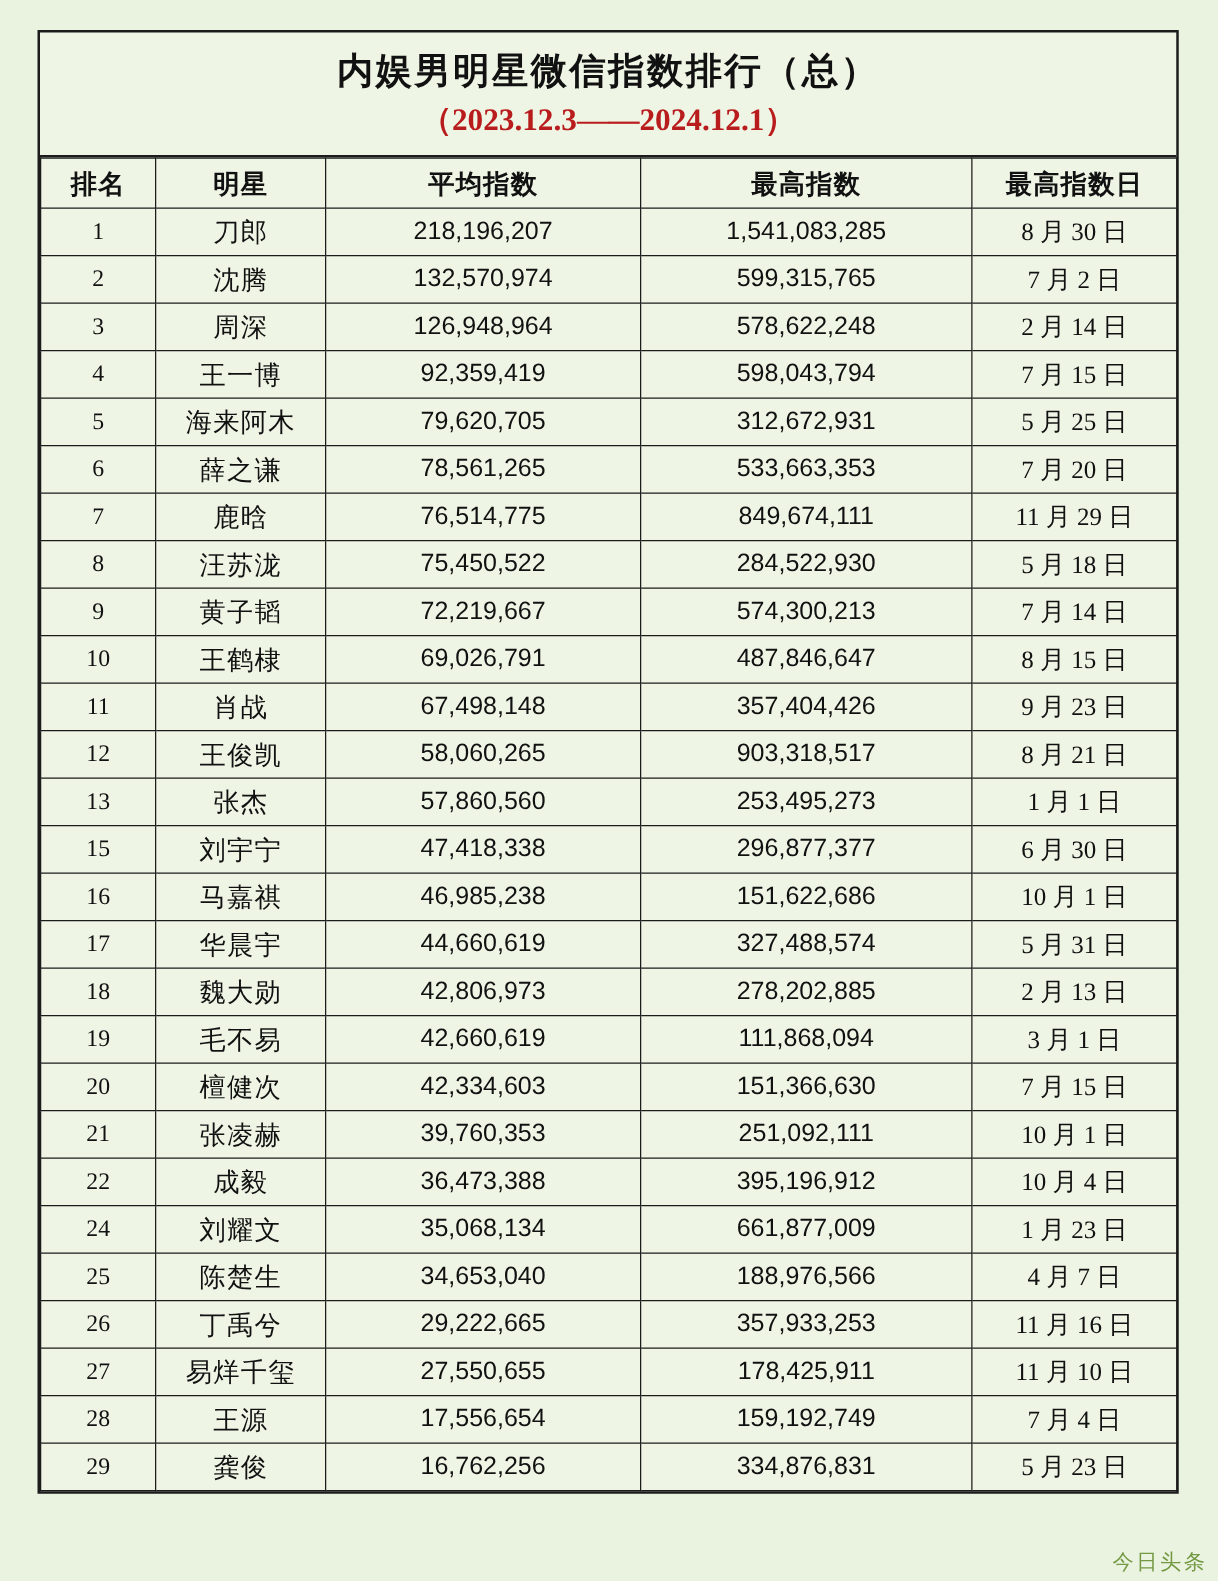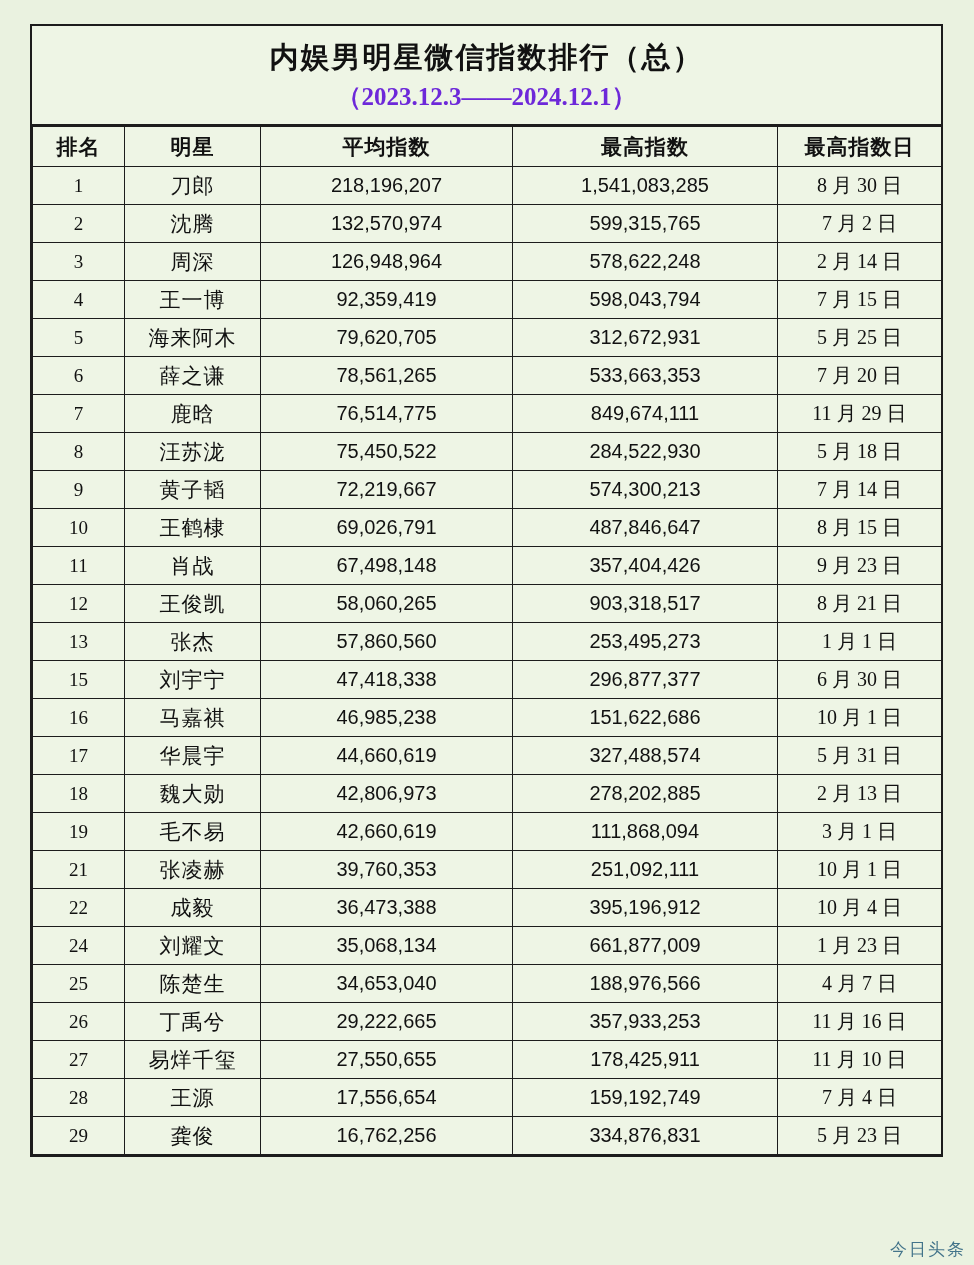--- a/index.html
+++ b/index.html
@@ -39,21 +39,21 @@
     font-size: 29px;
     font-weight: bold;
     letter-spacing: 2px;
     color: #111;
     line-height: 1.35;
   }
   .title-sub {
     font-size: 25px;
     font-weight: bold;
     letter-spacing: 0px;
-    color: #6d28d9;
+    color: #b91c1c;
     line-height: 1.4;
     margin-top: 2px;
   }
   table.rank-table {
     border-collapse: collapse;
     width: 100%;
     table-layout: fixed;
   }
   table.rank-table th,
   table.rank-table td {
@@ -91,21 +91,21 @@
   col.w-star { width: 136px; }
   col.w-avg  { width: 252px; }
   col.w-max  { width: 265px; }
   col.w-date { width: 164px; }
 
   .watermark {
     position: absolute;
     right: 8px;
     bottom: 4px;
     font-size: 17px;
-    color: #0c4a6e;
+    color: #4d7c0f;
     font-family: "DejaVu Sans", sans-serif;
     letter-spacing: 2px;
     opacity: 0.75;
     text-align: right;
   }
 </style>
 </head>
 <body>
 
 <div class="page">
@@ -254,20 +254,27 @@
             <td class="c-date">2 月 13 日</td>
           </tr>
           <tr>
             <td class="c-rank">19</td>
             <td class="c-star">毛不易</td>
             <td class="c-avg">42,660,619</td>
             <td class="c-max">111,868,094</td>
             <td class="c-date">3 月 1 日</td>
           </tr>
           <tr>
+            <td class="c-rank">20</td>
+            <td class="c-star">檀健次</td>
+            <td class="c-avg">42,334,603</td>
+            <td class="c-max">151,366,630</td>
+            <td class="c-date">7 月 15 日</td>
+          </tr>
+          <tr>
             <td class="c-rank">21</td>
             <td class="c-star">张凌赫</td>
             <td class="c-avg">39,760,353</td>
             <td class="c-max">251,092,111</td>
             <td class="c-date">10 月 1 日</td>
           </tr>
           <tr>
             <td class="c-rank">22</td>
             <td class="c-star">成毅</td>
             <td class="c-avg">36,473,388</td>

